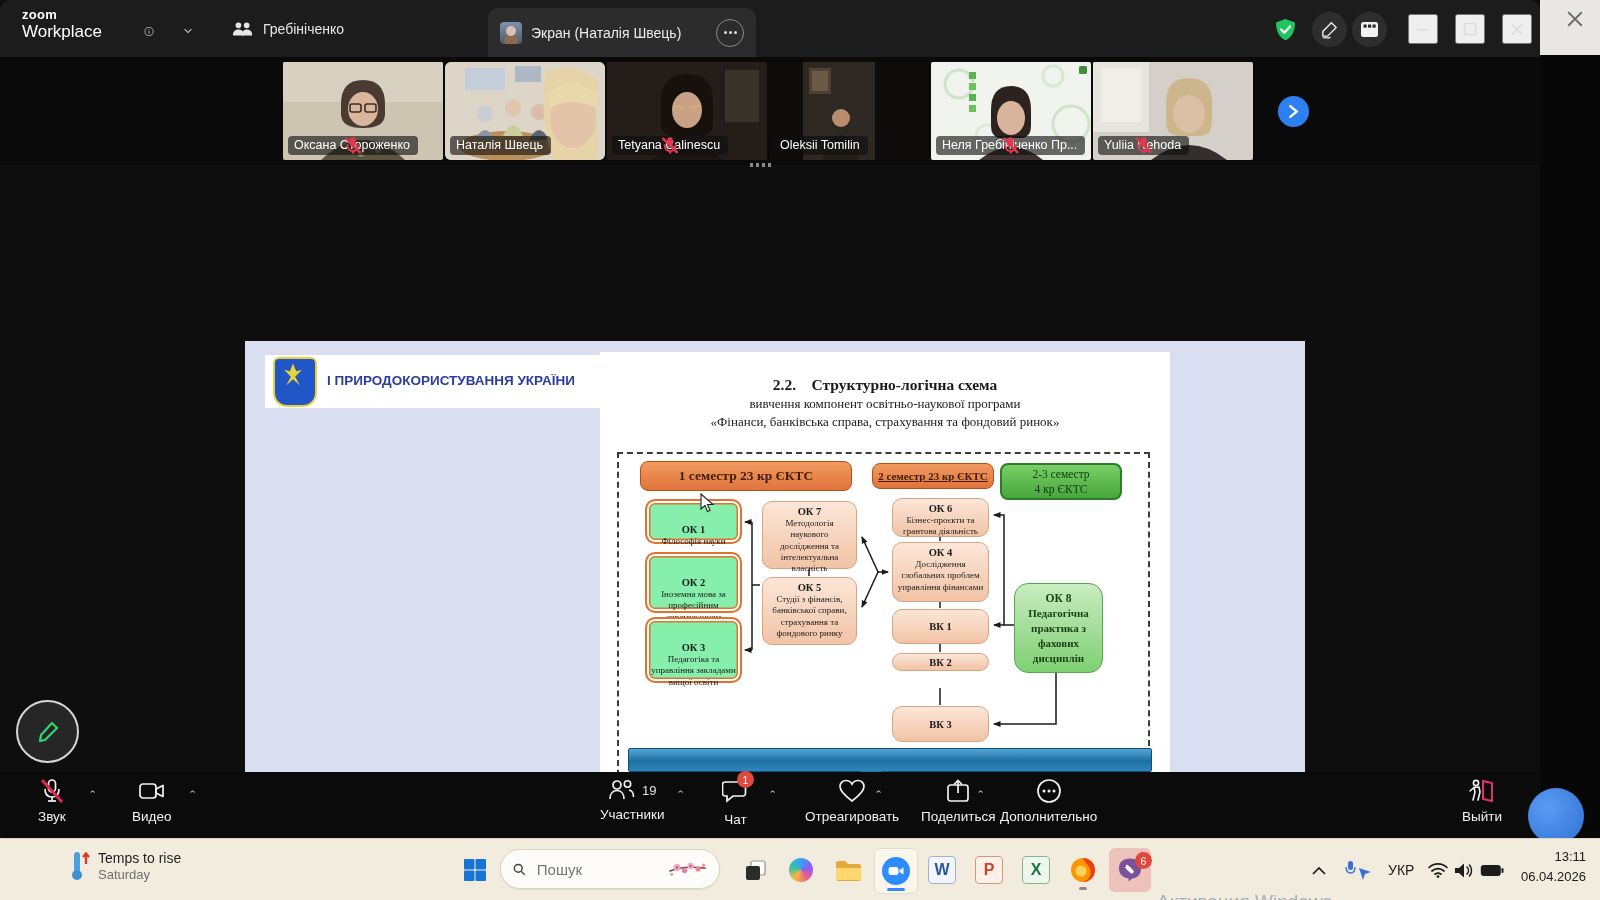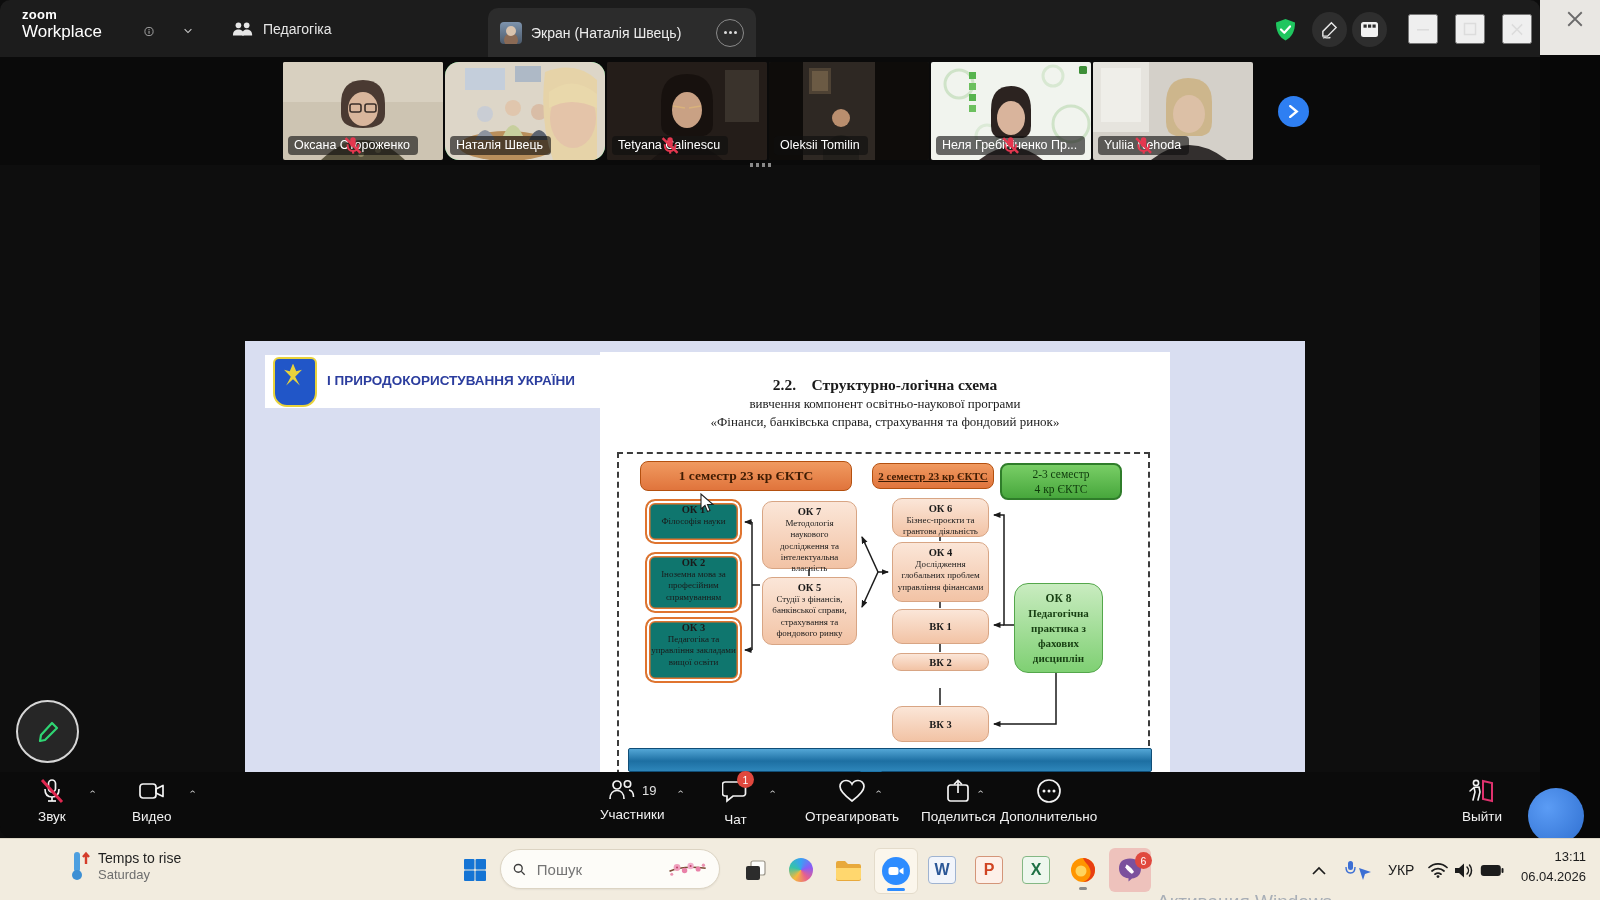--- a/index.html
+++ b/index.html
@@ -21,39 +21,39 @@
   .winbtn{position:absolute;top:14px;width:30px;height:30px;display:flex;align-items:center;justify-content:center;}
 
   
   .desk-corner{position:absolute;left:1540px;top:0;width:60px;height:55px;background:#e9e7e3;}
   .right-strip{position:absolute;left:1540px;top:55px;width:60px;height:783px;background:#070707;overflow:hidden;}
 
   
   .strip{position:absolute;left:0;top:57px;width:1540px;height:108px;background:#0a0a0a;}
   .thumb{position:absolute;top:5px;width:160px;height:98px;background:#222;overflow:hidden;border-radius:2px;}
   .thumb svg{position:absolute;left:0;top:0;width:100%;height:100%;}
-  .thumb.speaking{outline:3px solid #23d05f;outline-offset:-3px;border-radius:14px;}
+  .thumb.speaking{outline:3px solid #23d05f;outline-offset:-3px;border-radius:6px;}
   .pill{position:absolute;left:5px;bottom:5px;display:flex;align-items:center;gap:5px;background:rgba(15,15,15,.62);border-radius:4px;padding:2px 8px 3px 6px;color:#fff;font-size:12.5px;white-space:nowrap;}
   .nextbtn{position:absolute;left:1278px;top:39px;width:31px;height:31px;border-radius:50%;background:#2e7ff2;border:none;display:flex;align-items:center;justify-content:center;cursor:pointer;}
 
   
   .main{position:absolute;left:0;top:165px;width:1540px;height:607px;background:#0e0e0e;}
   .slide{position:absolute;left:245px;top:176px;width:1060px;height:596px;background:#d9def1;}
   .banner{position:absolute;left:20px;top:14px;width:358px;height:53px;background:#fff;display:flex;align-items:center;gap:10px;padding-left:8px;box-sizing:border-box;}
   .uni-shield{width:40px;height:46px;background:#2156c8;border:2px solid #e8d23c;border-radius:6px 6px 14px 14px;position:relative;flex:0 0 auto;}
   .uni-shield:before{content:"";position:absolute;left:9px;top:5px;width:18px;height:22px;background:#e8d23c;clip-path:polygon(50% 0,68% 35%,100% 28%,62% 60%,88% 100%,50% 72%,12% 100%,38% 60%,0 28%,32% 35%);}
   .uni-name{color:#2b3d9e;font-weight:bold;font-size:13.5px;line-height:1.25;}
   .panel{position:absolute;left:355px;top:11px;width:570px;height:558px;background:#fff;font-family:"Liberation Serif",serif;color:#1a1a1a;}
   .ptitle{position:absolute;left:0;top:24px;width:100%;text-align:center;font-size:15.5px;font-weight:bold;}
   .psub{position:absolute;left:0;width:100%;text-align:center;font-size:13px;}
   .dashedbox{position:absolute;left:17px;top:100px;width:533px;height:453px;border:2px dashed #3c3c3c;box-sizing:border-box;}
   .dbox{position:absolute;box-sizing:border-box;text-align:center;font-family:"Liberation Serif",serif;}
   .sem-orange{background:linear-gradient(180deg,#f09a60,#e0743c);border:1.5px solid #b4500f;border-radius:8px;color:#3f1c03;font-weight:bold;display:flex;align-items:center;justify-content:center;}
   .sem-green{background:linear-gradient(180deg,#79ce66,#47a73c);border:2px solid #2f7d2a;border-radius:8px;color:#0f3a0c;font-weight:normal;display:flex;flex-direction:column;align-items:center;justify-content:center;line-height:1.25;}
-  .wbox{background:#0f766e;border:2px solid #e0742f;border-radius:10px;box-shadow:inset 0 0 0 2px #fff,inset 0 0 0 3.5px #e0742f;padding-top:3px;}
+  .wbox{background:#86efac;border:2px solid #e0742f;border-radius:10px;box-shadow:inset 0 0 0 2px #fff,inset 0 0 0 3.5px #e0742f;padding-top:23px;}
   .pbox{background:linear-gradient(180deg,#fbe6d8,#f2c3a5);border:1px solid #d8a584;border-radius:10px;padding-top:4px;}
   .gbox{background:linear-gradient(180deg,#c9ecc0,#7fd073);border:1px solid #54a74b;border-radius:14px;color:#173f12;font-weight:bold;display:flex;flex-direction:column;justify-content:center;line-height:1.35;}
   .bcode{font-weight:bold;font-size:10.5px;display:block;}
   .btext{font-size:9px;line-height:1.25;display:block;padding:1px 4px 0 4px;}
   .bluebar{position:absolute;background:linear-gradient(180deg,#53a6d6 0%,#1d6fa2 55%,#2e86ba 100%);border:1px solid #104e77;border-radius:2px;}
   .sciencebox{position:absolute;background:linear-gradient(180deg,#ffffff 0%,#cdeaf8 45%,#a5daf2 100%);border:1.5px solid #5fb0da;border-radius:8px;text-align:center;font-size:12px;padding-top:5px;box-sizing:border-box;}
   .defbox{position:absolute;background:linear-gradient(180deg,#93dcf4 0%,#2d9fd6 100%);border:1px solid #1a7cad;border-radius:10px;text-align:center;color:#0c2a55;padding-top:4px;box-sizing:border-box;}
   .nubip{position:absolute;left:922px;top:556px;font-family:"Liberation Serif",serif;font-weight:bold;font-size:20px;color:#274a86;}
   .watermark{position:absolute;left:1157px;top:726px;color:rgba(158,166,178,.88);pointer-events:none;z-index:30;}
   .watermark .w1{font-size:19px;margin-bottom:7px;}
@@ -104,21 +104,21 @@
         </svg>
     </button>
 
     <div class="tab" style="left:232px;">
       <svg width="22" height="18" viewBox="0 0 24 18">
         <circle cx="7" cy="5" r="3.1" fill="#e6e6e6"></circle>
           <circle cx="16" cy="5" r="3.1" fill="#e6e6e6"></circle>
         <path d="M1,16 C1,11 4,9.5 7,9.5 C10,9.5 13,11 13,16 Z" fill="#e6e6e6"></path>
         <path d="M11,16 C11,11 13.5,9.5 16,9.5 C19,9.5 22,11 22,16 Z" fill="#e6e6e6"></path>
       </svg>
-      <span>Педагогіка</span>
+      <span>Гребініченко</span>
     </div>
 
     <div class="tab-active">
       <div class="avatar"></div>
       <span>Экран (Наталія Швець)</span>
       <div class="ellipsis-circle">
           <i></i>
           <i></i>
           <i></i>
         </div>

